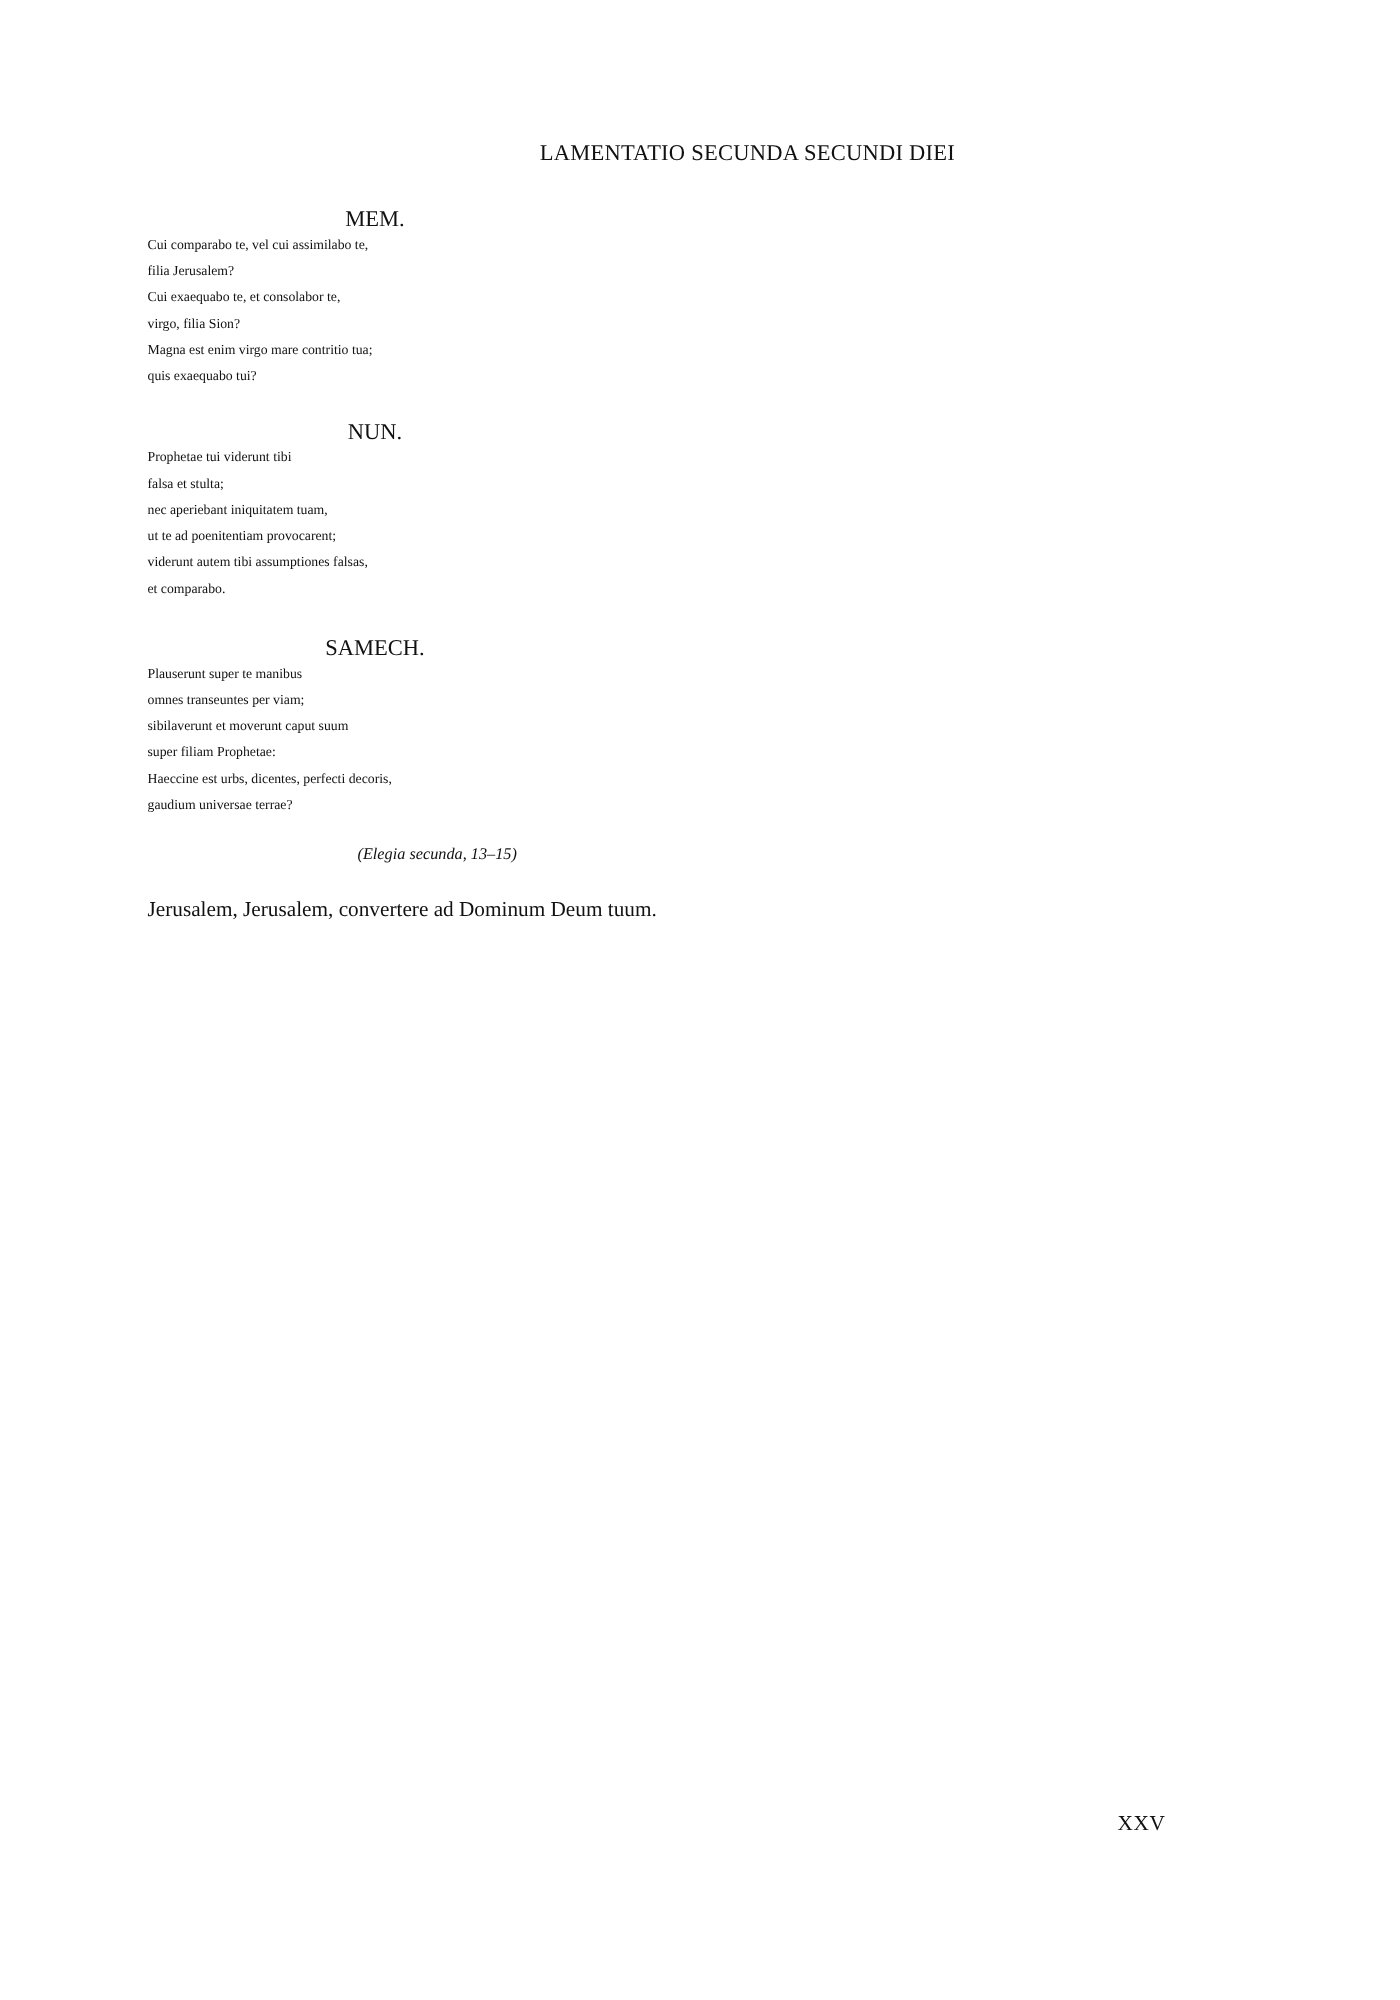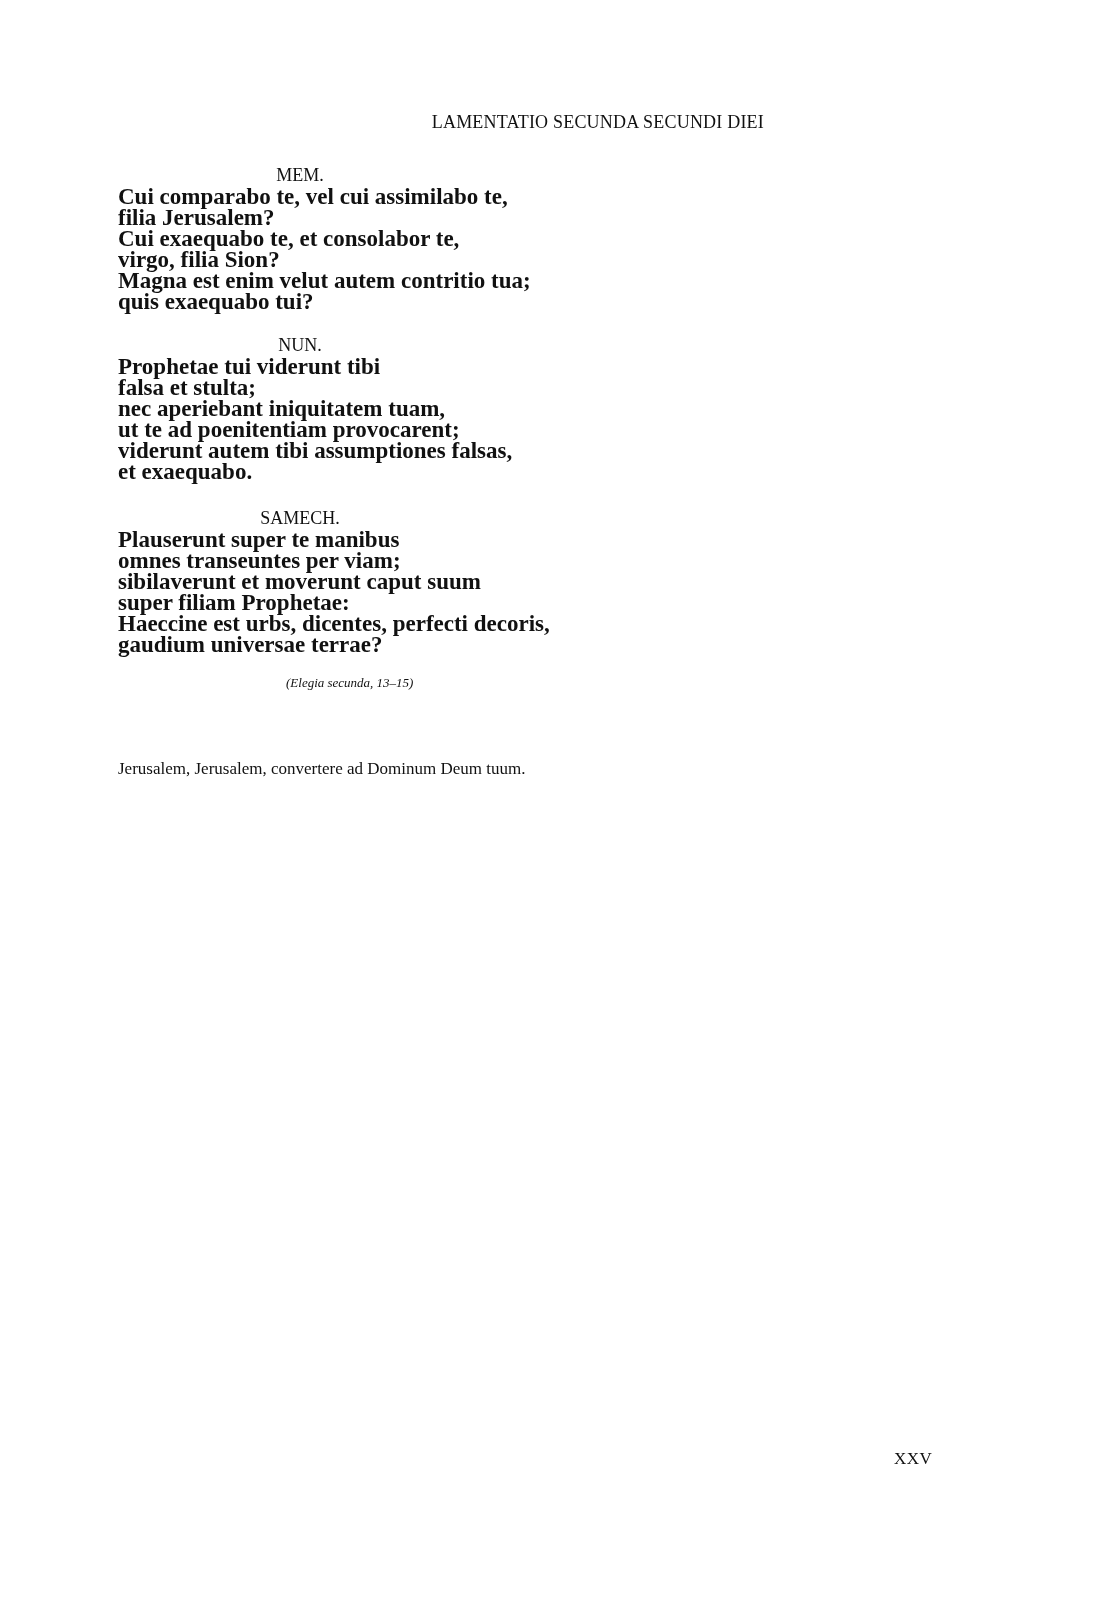--- a/index.html
+++ b/index.html
@@ -36,45 +36,43 @@
       width: 364px;
       text-align: center;
       font-size: 18px;
       line-height: 21px;
       white-space: nowrap;
     }
     .stanza-lines {
       position: absolute;
       left: 0;
       top: 21px;
-      font-size: 23px;
+      font-size: 11px;
       line-height: 21px;
       white-space: nowrap;
-      font-weight: bold;
     }
     .verse-line {
       display: block;
       height: 21px;
     }
     .citation {
       position: absolute;
       left: 286px;
       top: 675px;
       font-size: 13px;
       font-style: italic;
       white-space: nowrap;
       text-align: center;
     }
     .closing {
       position: absolute;
       left: 118px;
       top: 718px;
       font-size: 17px;
       white-space: nowrap;
-      margin-top: 41px;
     }
     .page-number {
       position: absolute;
       left: 894px;
       top: 1449px;
       font-size: 17px;
       letter-spacing: 0.5px;
       white-space: nowrap;
     }
   </style>
@@ -83,34 +81,34 @@
 
 <div class="page-title">LAMENTATIO SECUNDA SECUNDI DIEI</div>
 
 <div class="stanza" style="top:165px;">
   <div class="stanza-heading">MEM.</div>
   <div class="stanza-lines">
     <span class="verse-line">Cui comparabo te, vel cui assimilabo te,</span>
     <span class="verse-line">filia Jerusalem?</span>
     <span class="verse-line">Cui exaequabo te, et consolabor te,</span>
     <span class="verse-line">virgo, filia Sion?</span>
-    <span class="verse-line">Magna est enim velut autem contritio tua;</span>
+    <span class="verse-line">Magna est enim virgo mare contritio tua;</span>
     <span class="verse-line">quis exaequabo tui?</span>
   </div>
 </div>
 
 <div class="stanza" style="top:335px;">
   <div class="stanza-heading">NUN.</div>
   <div class="stanza-lines">
     <span class="verse-line">Prophetae tui viderunt tibi</span>
     <span class="verse-line">falsa et stulta;</span>
     <span class="verse-line">nec aperiebant iniquitatem tuam,</span>
     <span class="verse-line">ut te ad poenitentiam provocarent;</span>
     <span class="verse-line">viderunt autem tibi assumptiones falsas,</span>
-    <span class="verse-line">et exaequabo.</span>
+    <span class="verse-line">et comparabo.</span>
   </div>
 </div>
 
 <div class="stanza" style="top:508px;">
   <div class="stanza-heading">SAMECH.</div>
   <div class="stanza-lines">
     <span class="verse-line">Plauserunt super te manibus</span>
     <span class="verse-line">omnes transeuntes per viam;</span>
     <span class="verse-line">sibilaverunt et moverunt caput suum</span>
     <span class="verse-line">super filiam Prophetae:</span>

